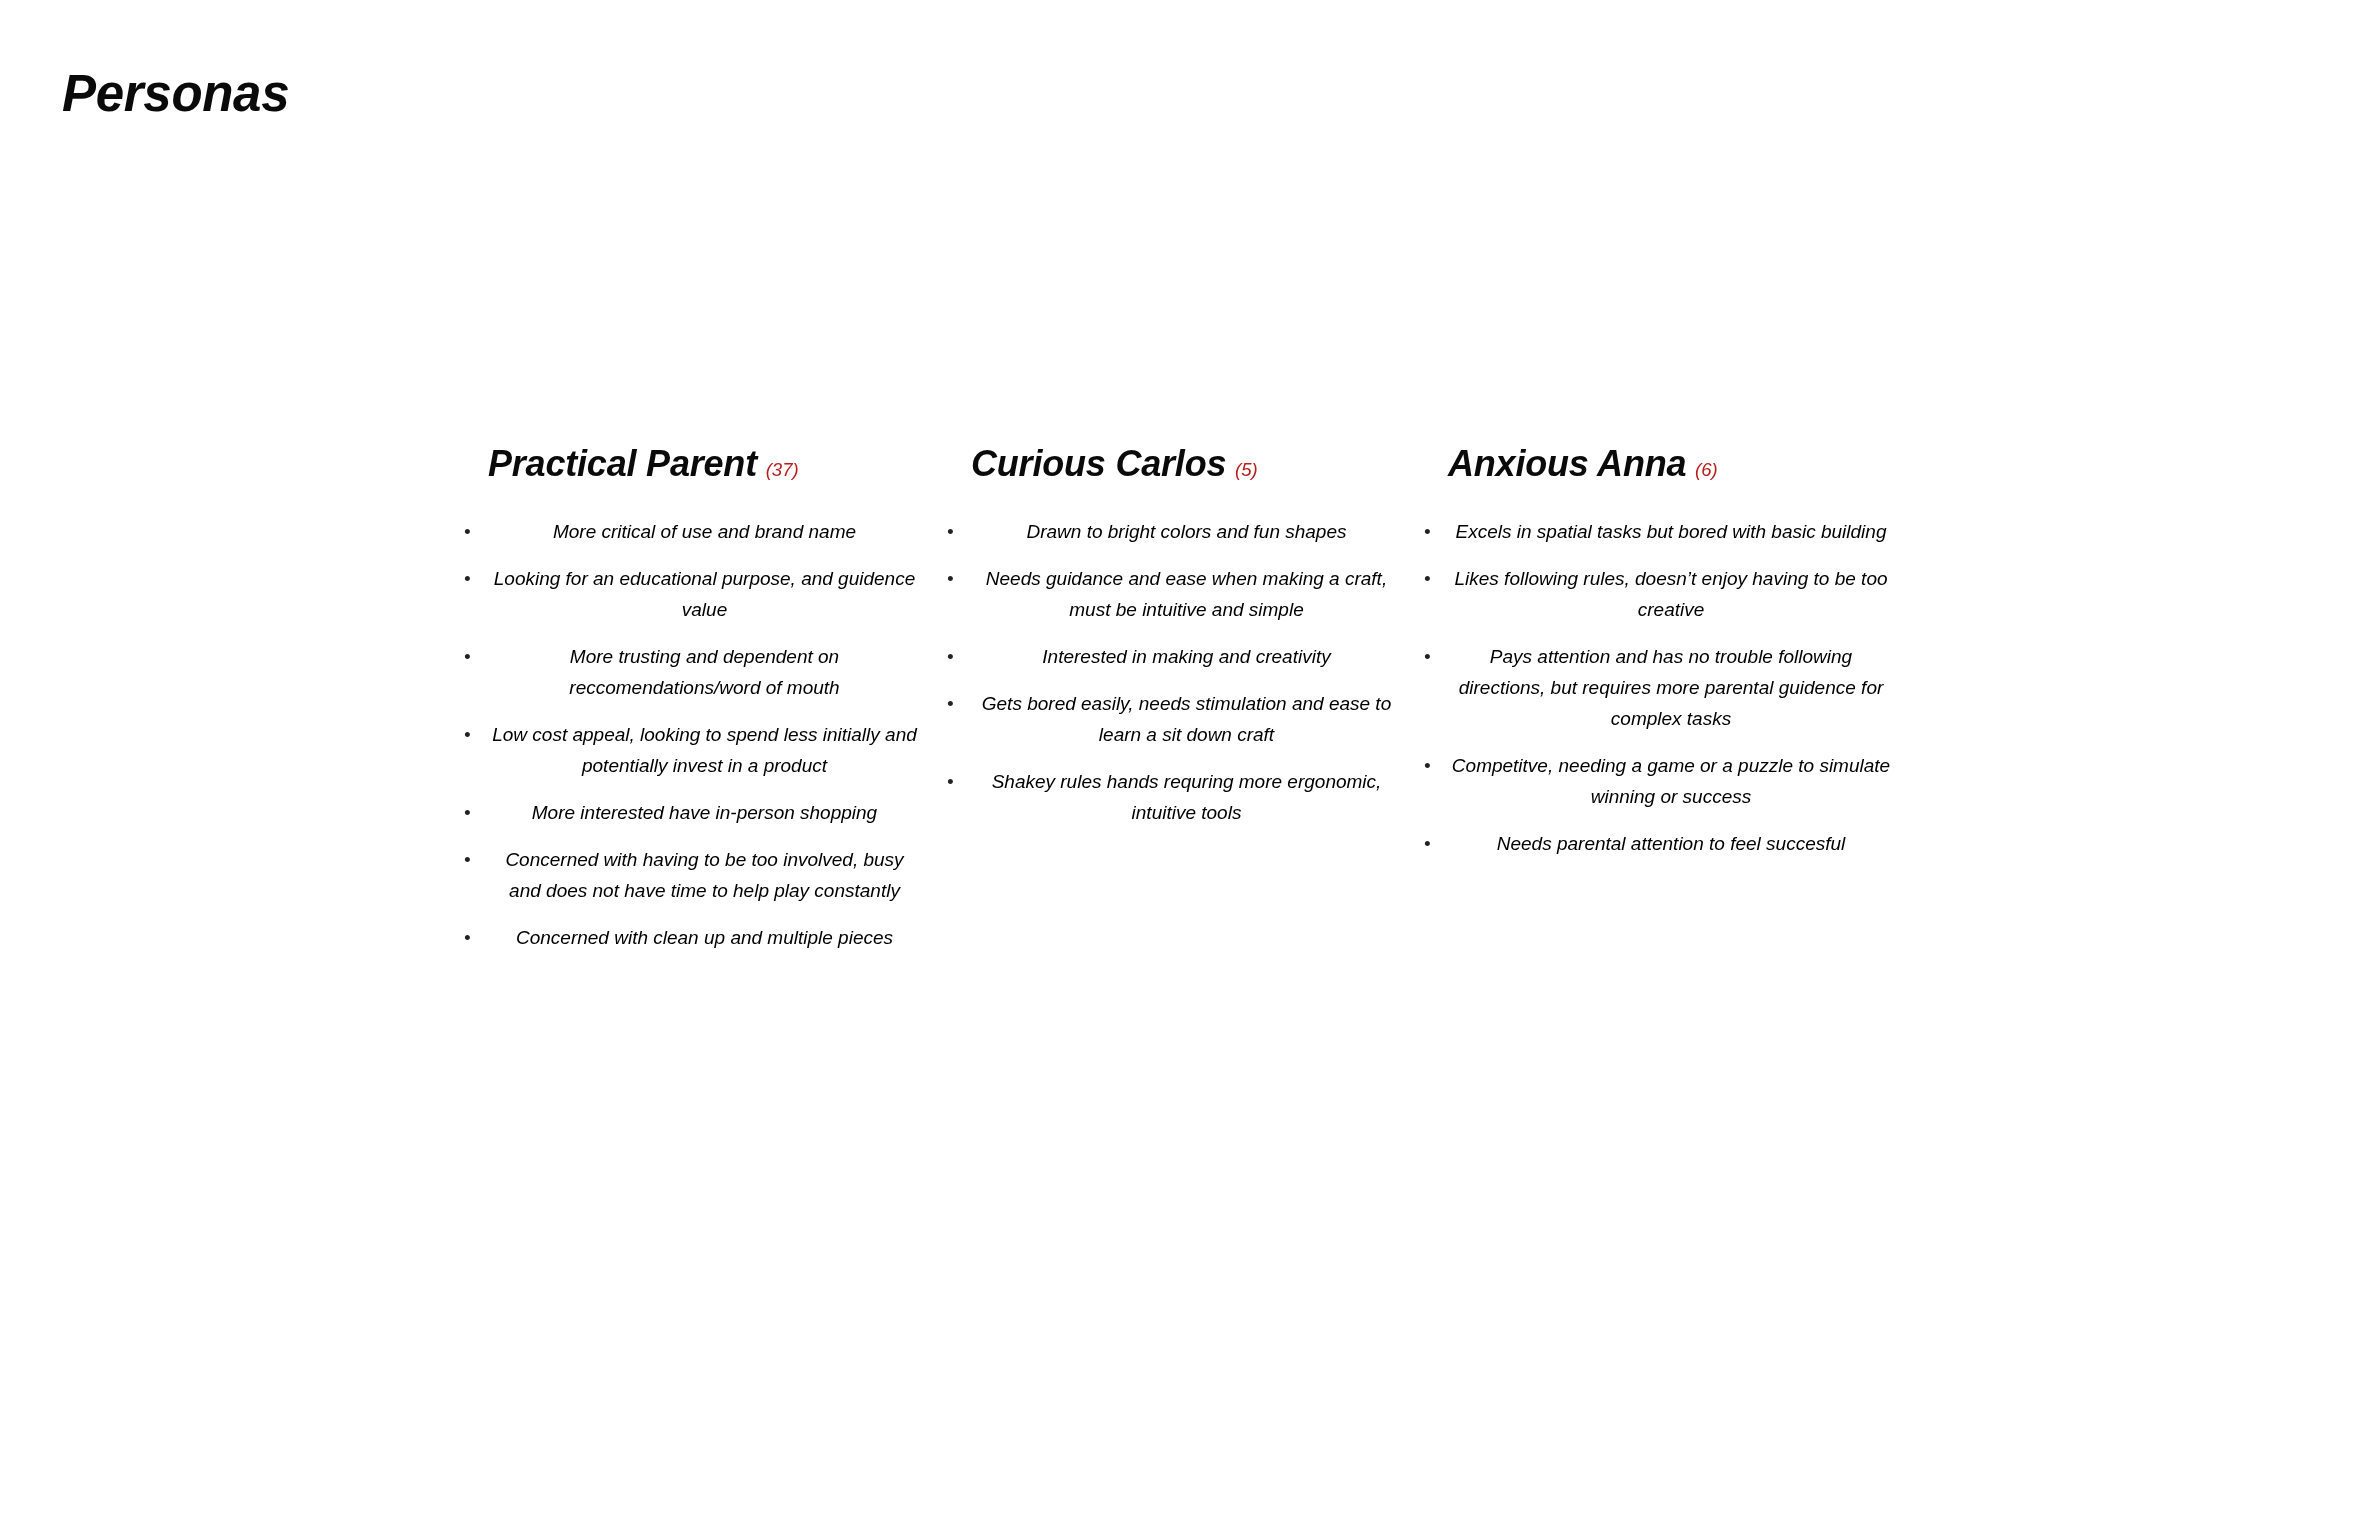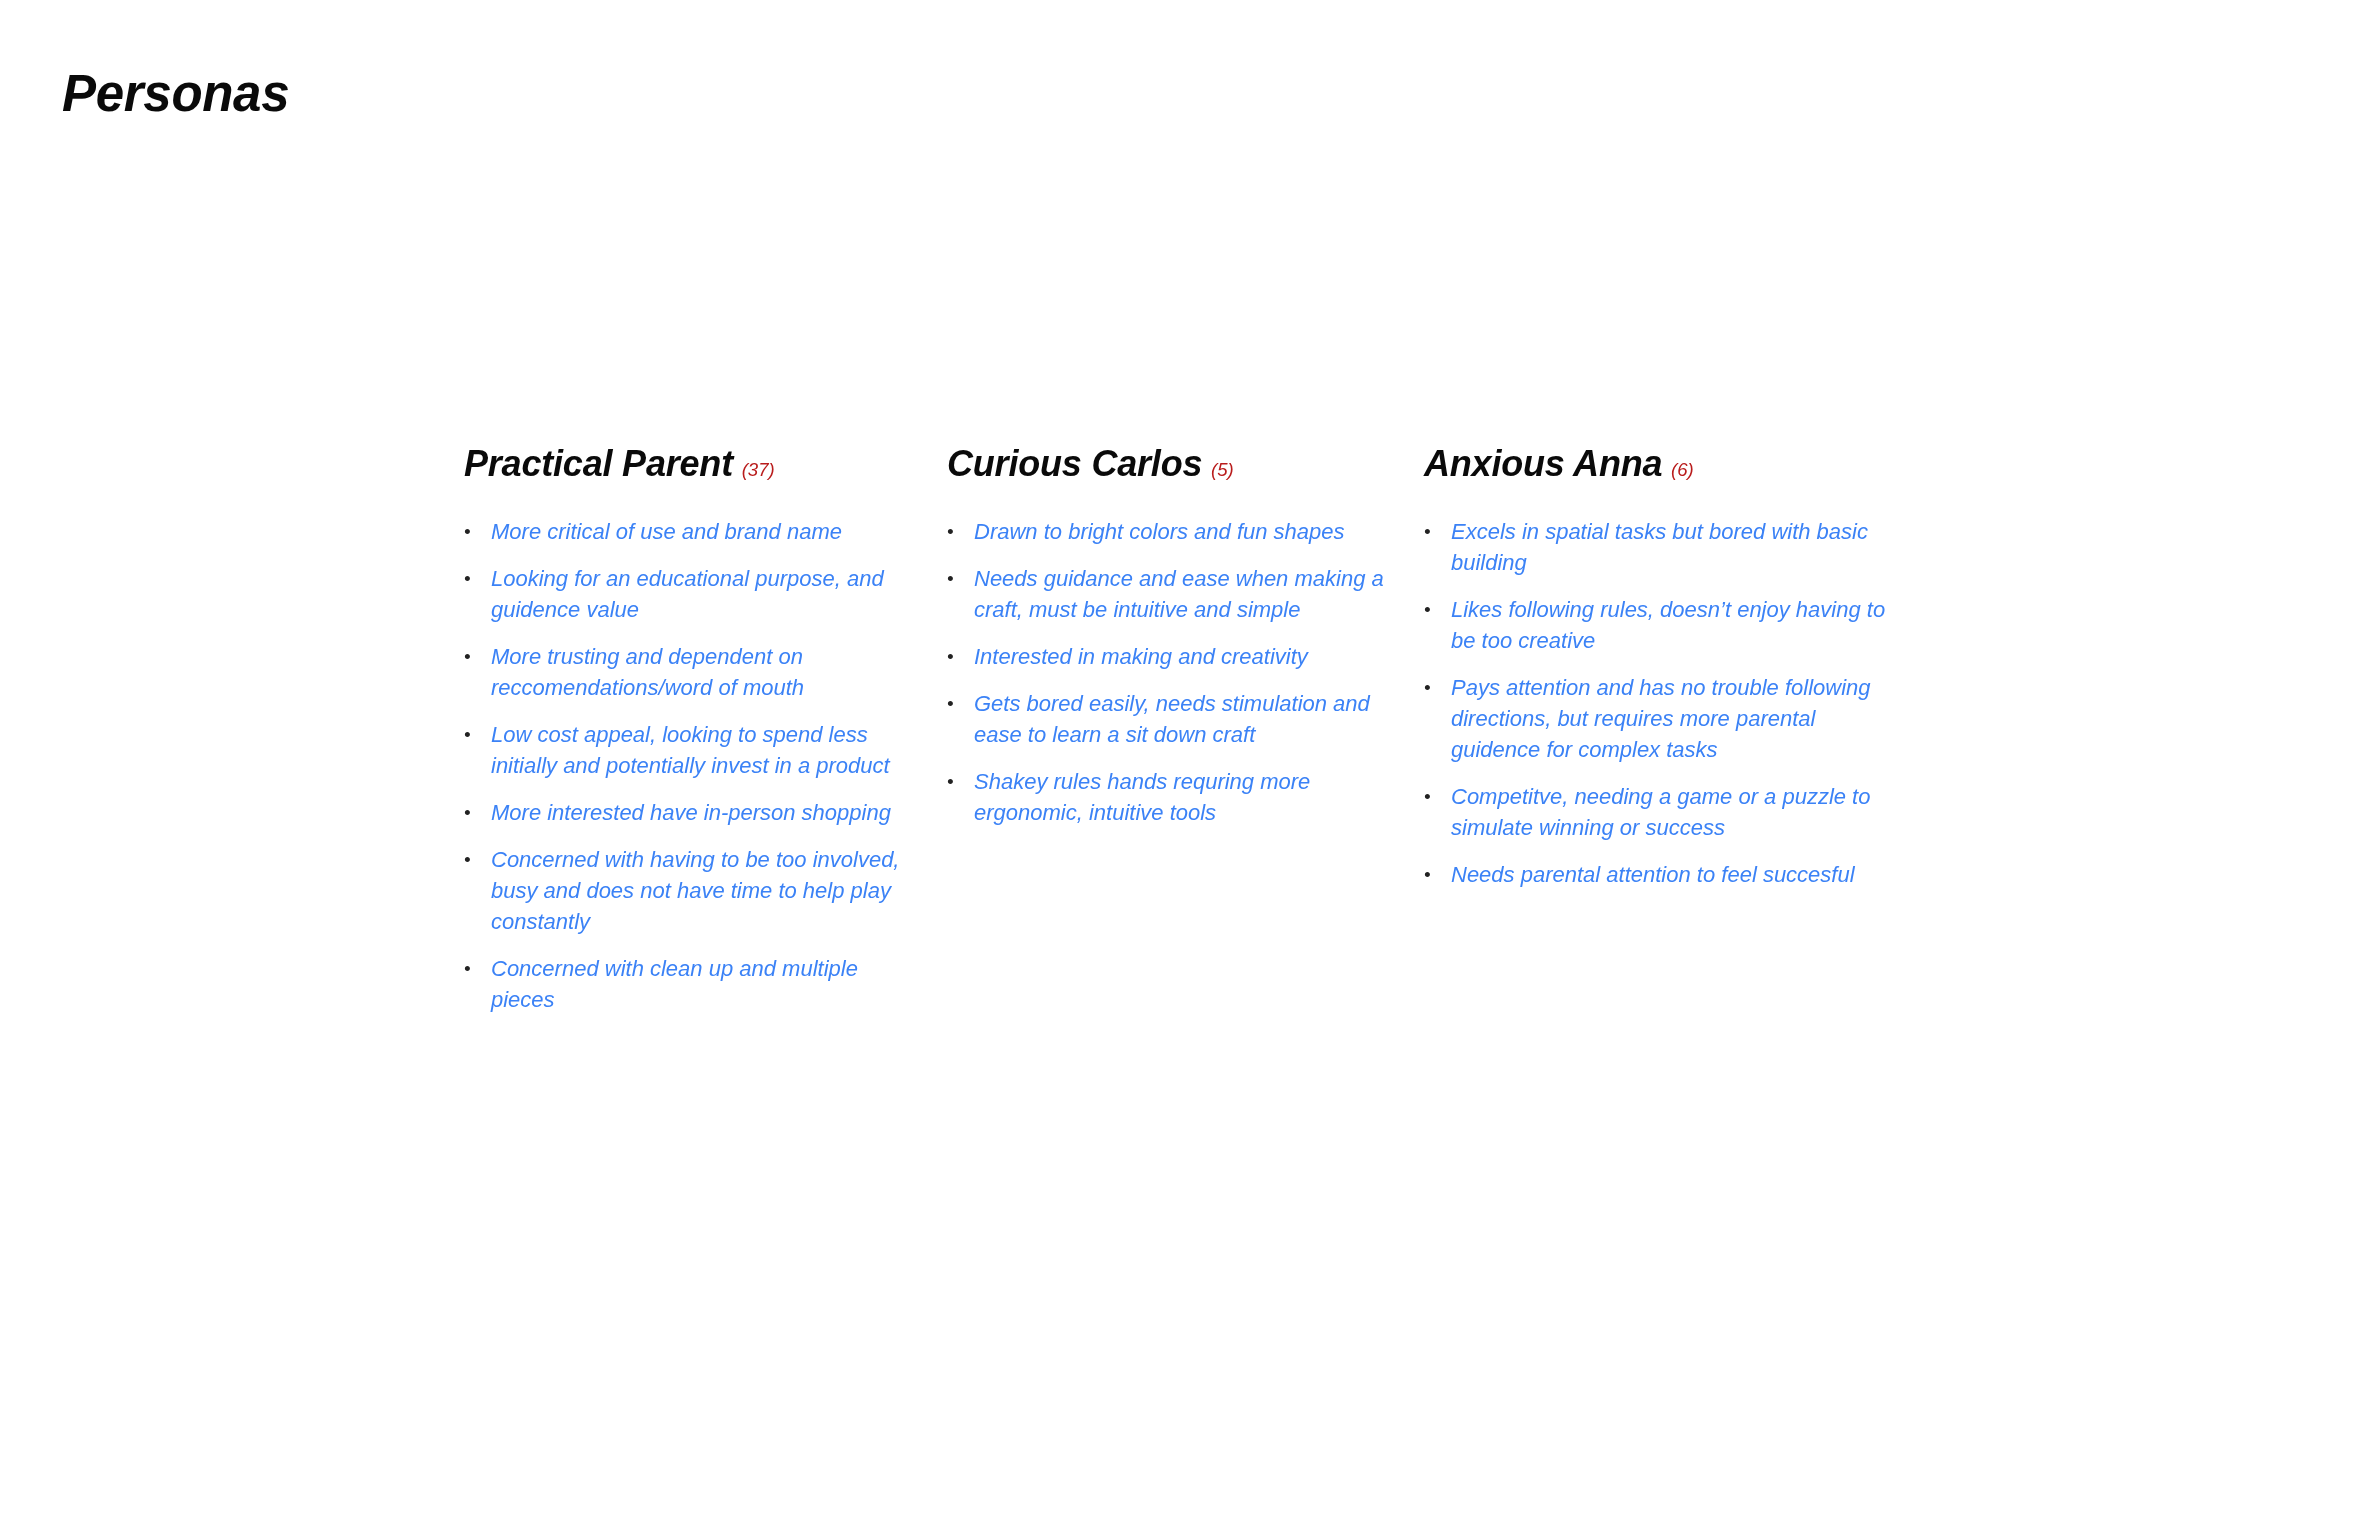--- a/index.html
+++ b/index.html
@@ -46,20 +46,21 @@
   }
   .col-0 { width: 483px; padding-right: 25px; }
   .col-1 { width: 477px; padding-right: 25px; }
   .col-2 { width: 489px; }
 
   .persona-head {
     display: flex;
     align-items: baseline;
     margin-bottom: 33px;
     white-space: nowrap;
+    margin-left: 24px;
   }
   .persona-name {
     font-size: 36px;
     font-weight: 700;
     color: #0a0a0a;
     line-height: 1.05;
     letter-spacing: -0.2px;
   }
   .persona-count {
     font-size: 18.6px;
@@ -81,24 +82,25 @@
   }
   .bullet-dot {
     width: 27px;
     flex: 0 0 27px;
     font-size: 18.6px;
     line-height: 31px;
     color: #222222;
     text-align: left;
   }
   .bullet-text {
-    font-size: 22px;
+    font-size: 19px;
     line-height: 31px;
-    color: #3b82f6;
+    color: #000000;
     flex: 1 1 auto;
+    text-align: center;
   }
   .col-0 .bullet-text { max-width: 427px; }
   .col-1 .bullet-text { max-width: 427px; }
   .col-2 .bullet-text { max-width: 440px; }
 </style>
 </head>
 <body>
 
 <div class="slide">
 

